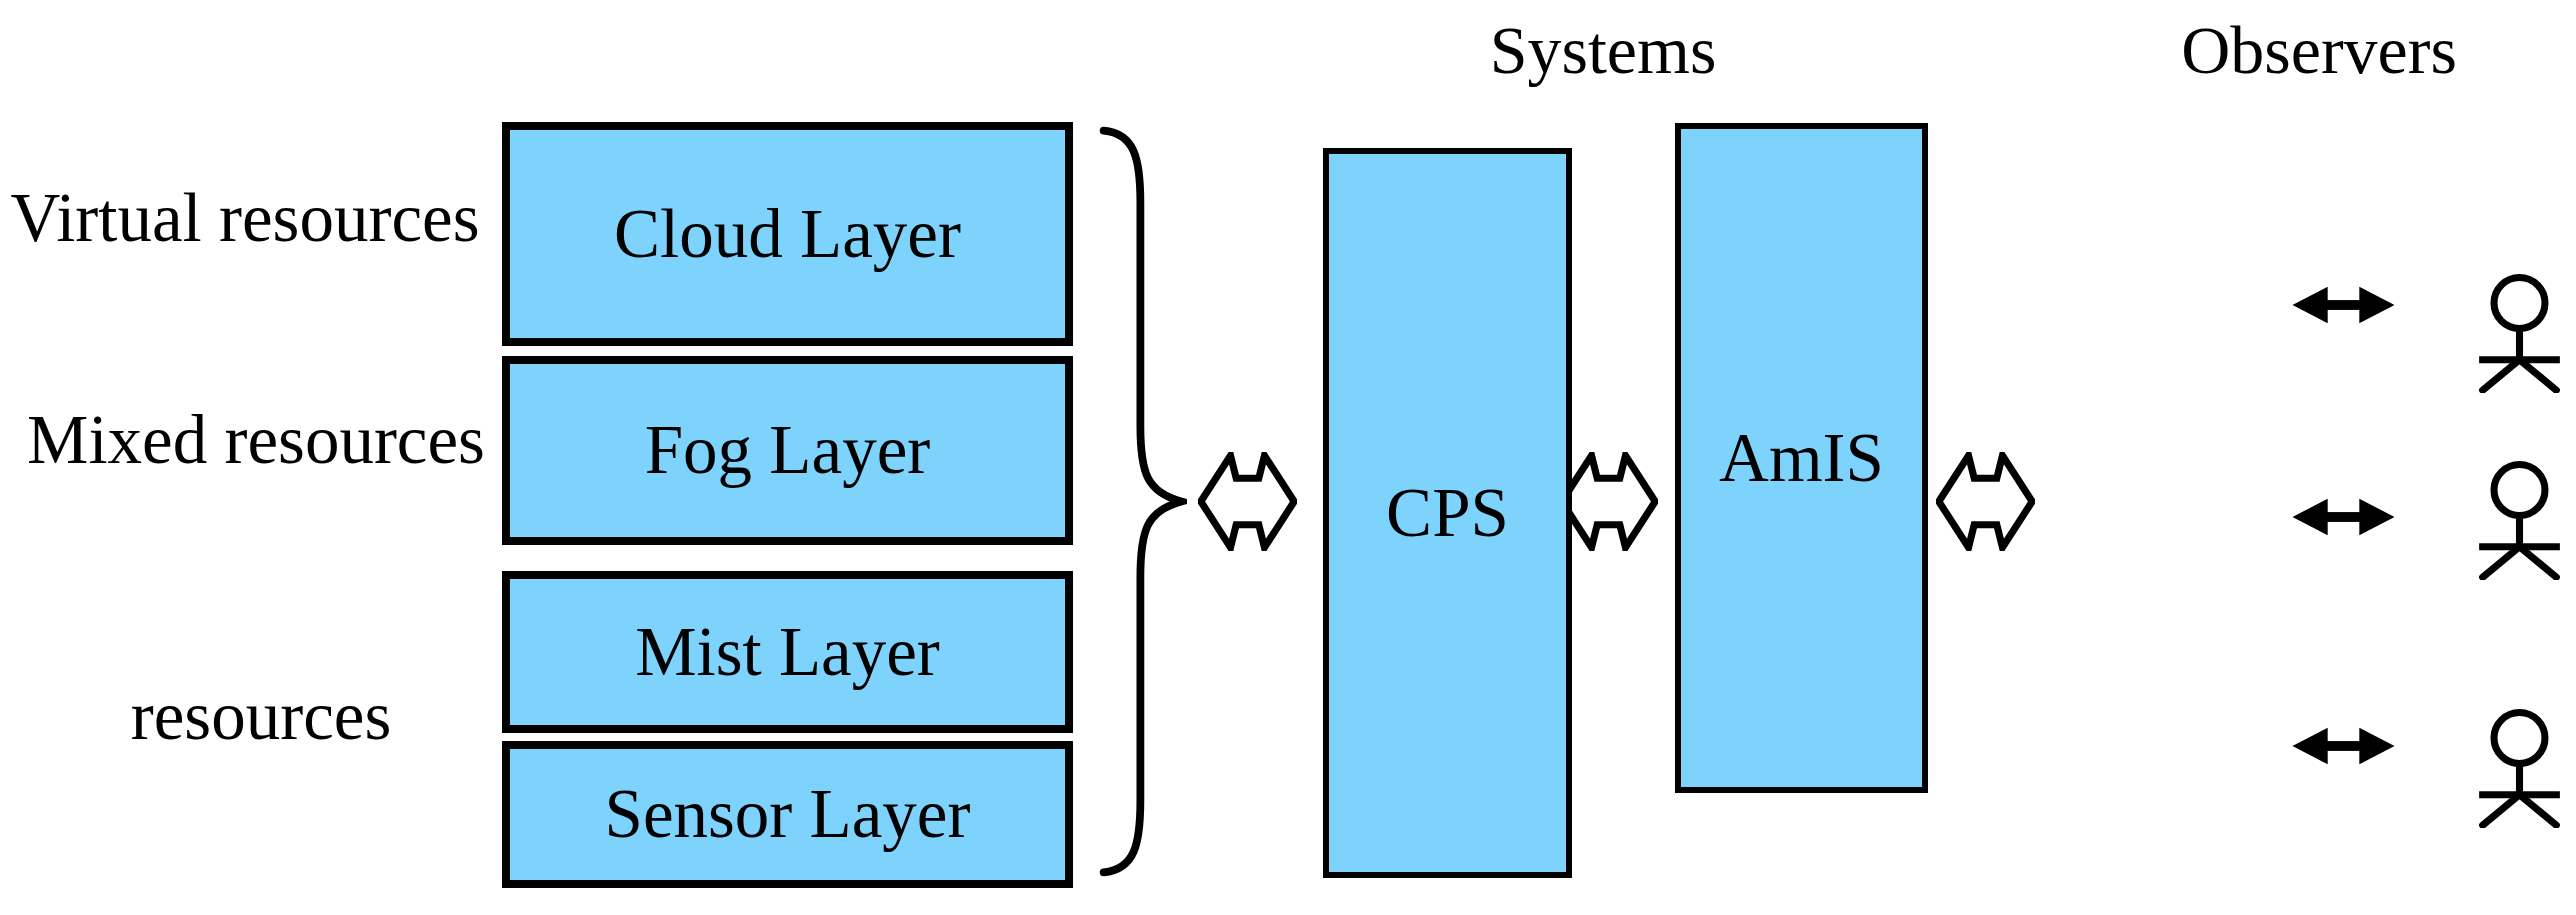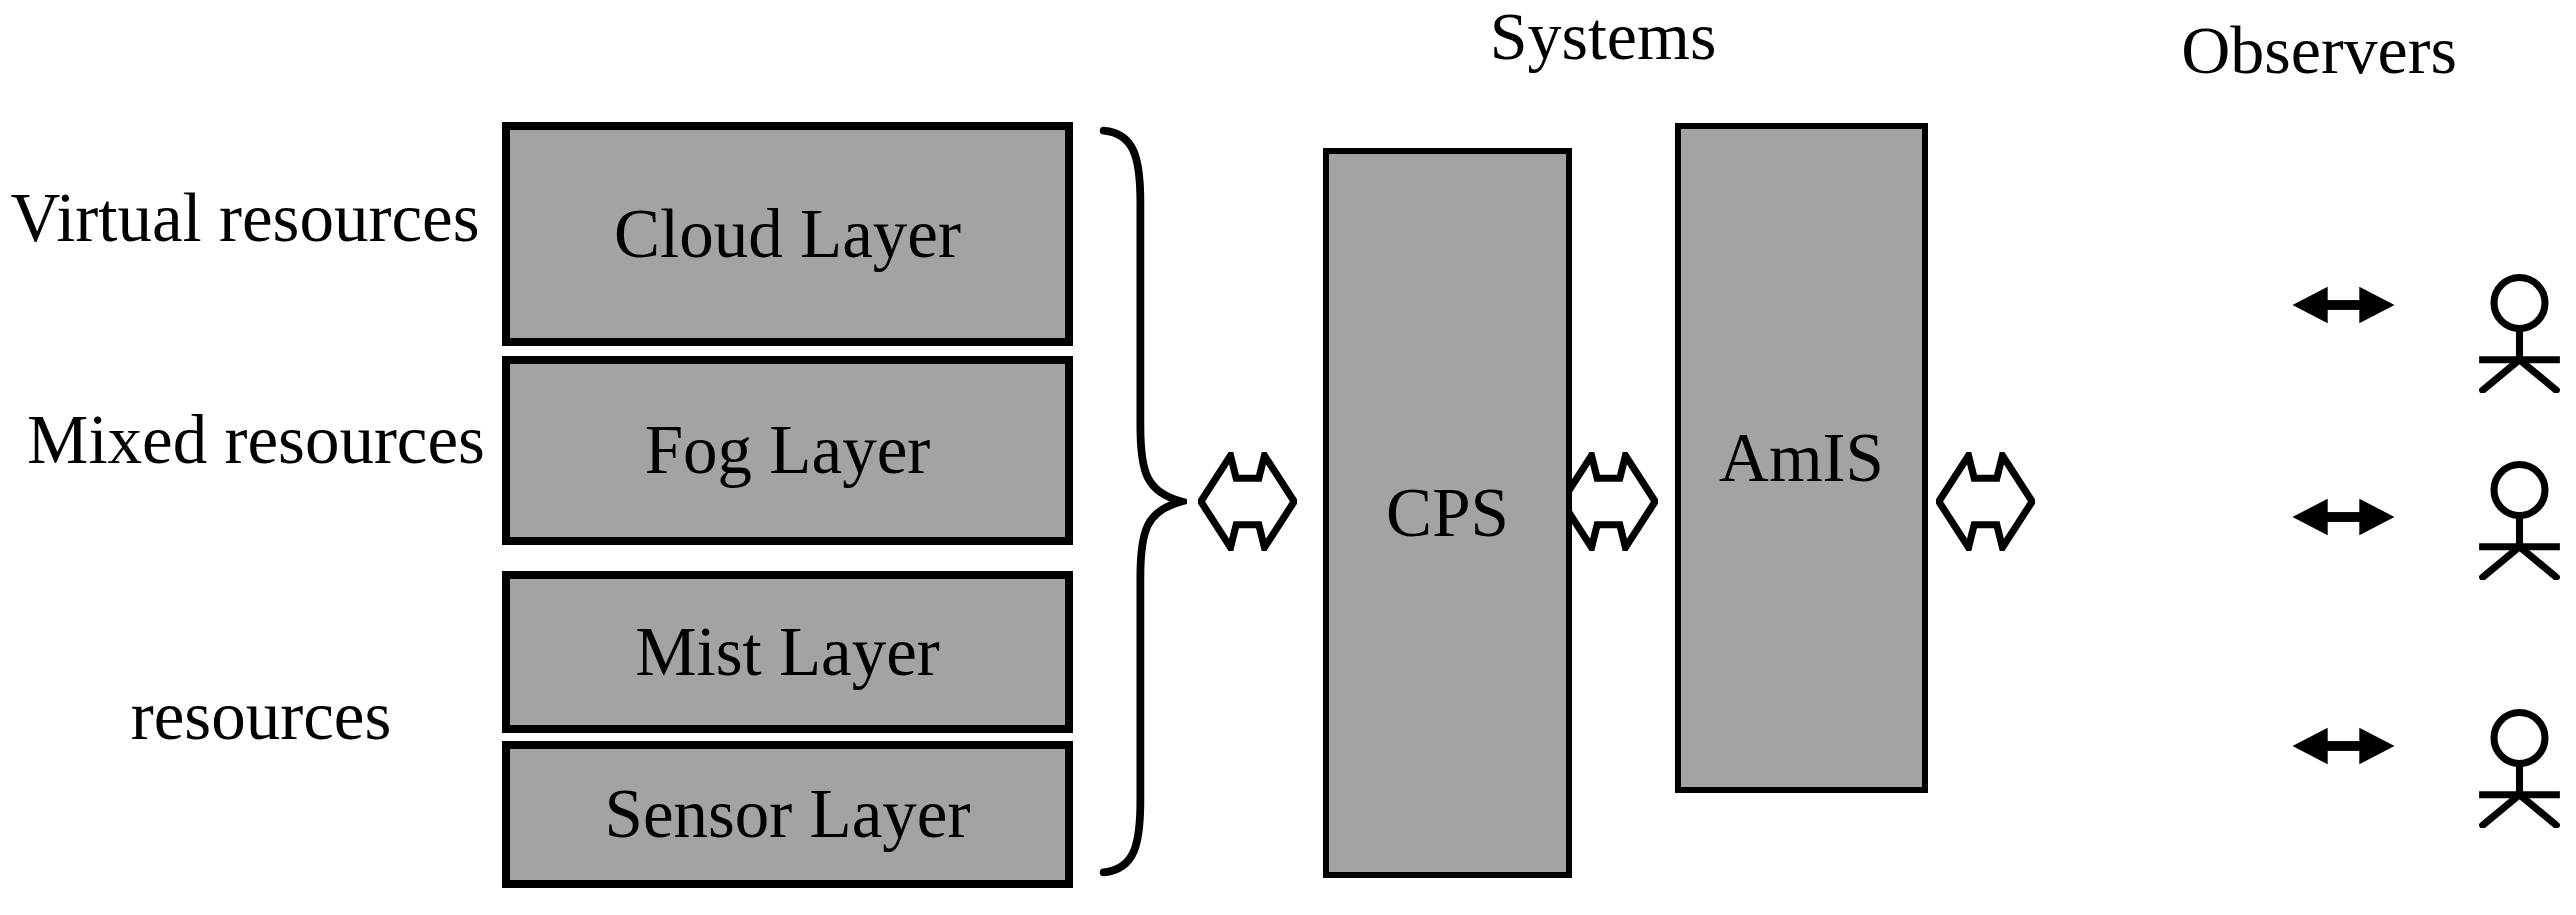--- a/index.html
+++ b/index.html
@@ -24,40 +24,40 @@
     font-size: 69px;
     line-height: 1.0;
     color: #000;
   }
   .heading { font-size: 68px; }
   .stack2 { line-height: 82px; text-align: center; }
   .box {
     position: absolute;
     box-sizing: border-box;
     border: 8.5px solid #000;
-    background: #a3a3a3;
+    background: #7dd3fc;
     display: flex;
     align-items: center;
     justify-content: center;
   }
   .sysbox { border-width: 6.4px; }
   .boxlabel {
     font-size: 69px;
     line-height: 1;
     white-space: nowrap;
     color: #000;
   }
   svg { display: block; }
 </style>
 </head>
 <body>
 
 <div id="canvas">
 
-  <div class="t heading" style="left:1603px; top:36px">Systems</div>
+  <div class="t heading" style="left:1603px; top:50px">Systems</div>
   <div class="t heading" style="left:2319px; top:50px">Observers</div>
 
   <div class="t" style="left:245px; top:218px">Virtual resources</div>
   <div class="t" style="left:256px; top:440px">Mixed resources</div>
   <div class="t stack2" style="left:261px; top:716px">
     <div>resources</div>
   </div>
 
   <div class="box" style="left:502px; top:122px; width:571px; height:224px">
     <span class="boxlabel">Cloud Layer</span>

